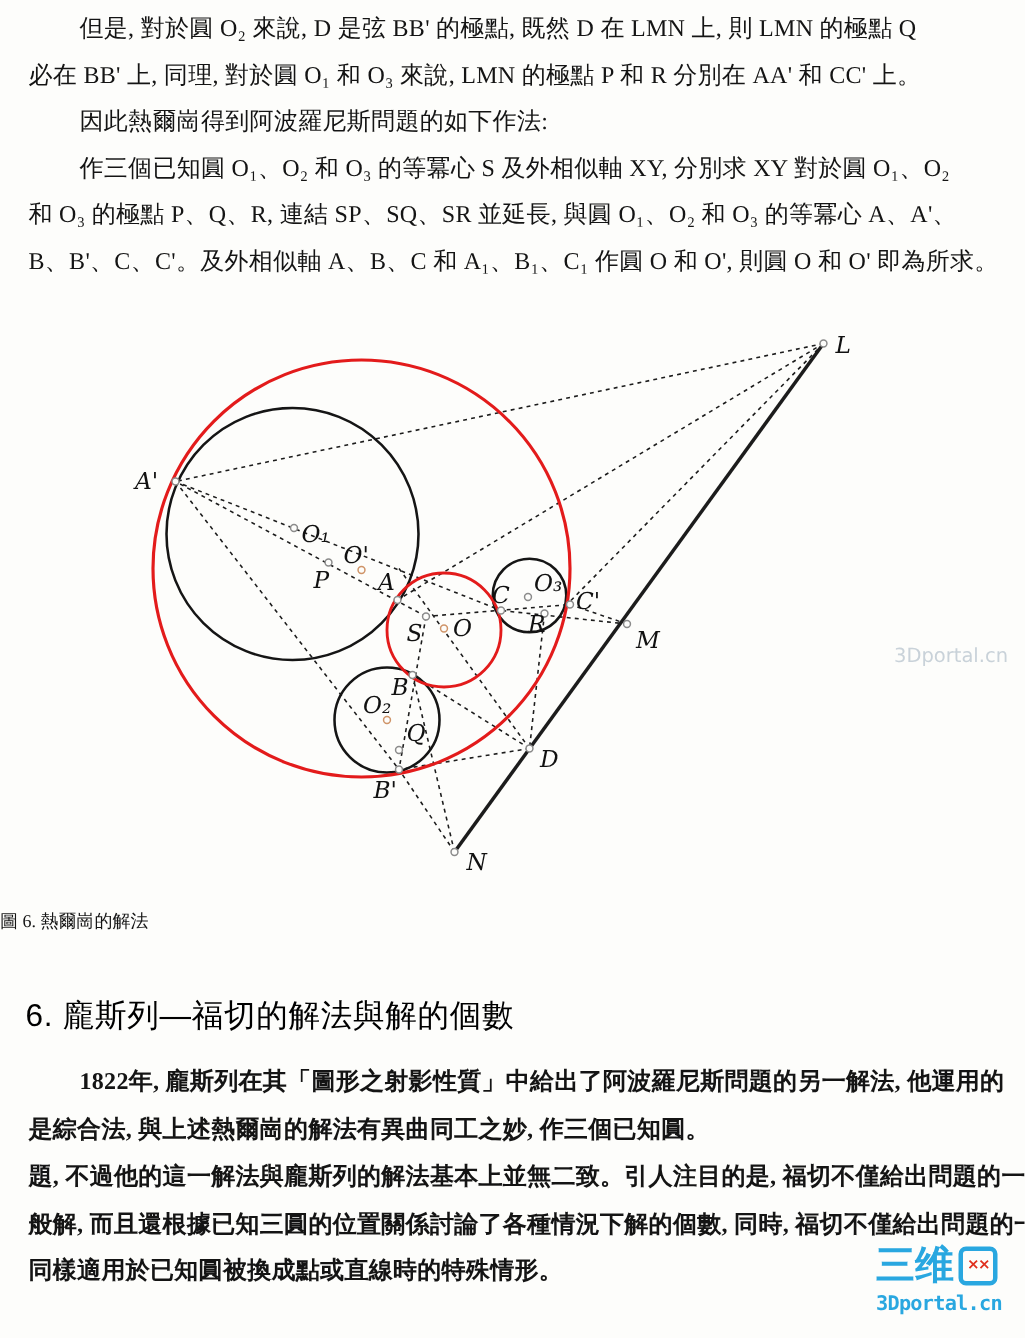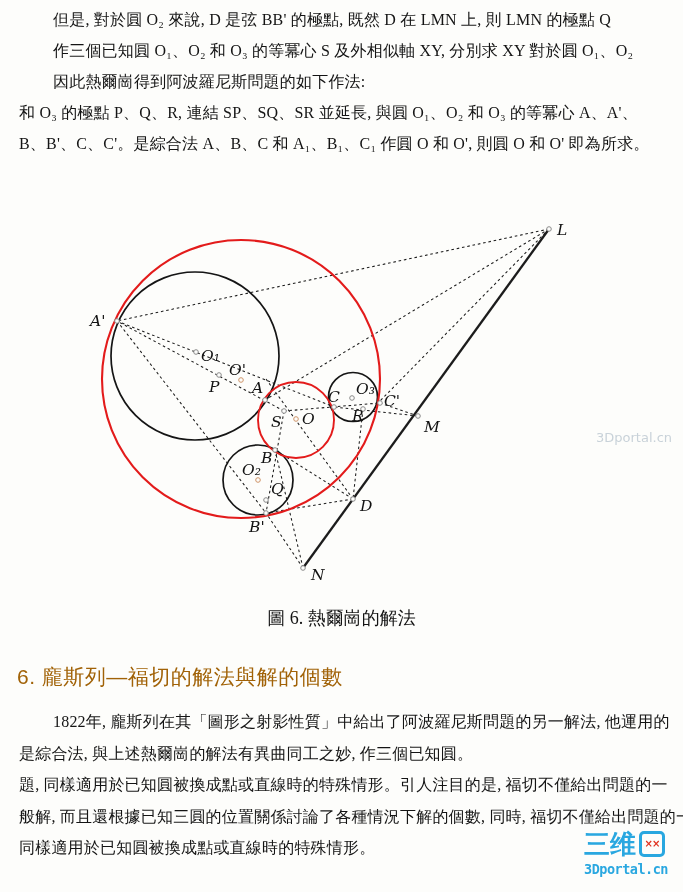--- a/index.html
+++ b/index.html
@@ -7,32 +7,32 @@
     width:683px;height:892px;position:relative;overflow:hidden;
     background:#fdfdfb;color:#141414;
     font-family:"Liberation Serif",serif;
   }
   .page{position:absolute;inset:0;}
   .tblock{position:absolute;left:19px;width:650px;z-index:2;}
   .tline{
     height:31px;line-height:31px;font-size:16px;
     white-space:nowrap;letter-spacing:0.2px;
   }
-  #block2 .tline{height:31.5px;line-height:31.5px;}
+  #block2 .tline{height:31.5px;line-height:31.5px;font-weight:bold;}
   .indent{padding-left:34px;}
   #fig-svg{position:absolute;left:0;top:0;width:683px;height:892px;z-index:1;pointer-events:none;}
   .fig-label{font-family:"DejaVu Serif",serif;font-style:italic;font-size:15.5px;fill:#111;}
   .caption{
-    position:absolute;top:606px;left:0;width:683px;text-align:center;
-    font-size:18px;z-index:2;
+    position:absolute;top:606px;left:0;width:683px;
+    font-size:12px;z-index:2;
   }
   .heading{
     position:absolute;top:663px;left:17px;z-index:2;
     font-family:"Liberation Sans",sans-serif;font-size:21px;font-weight:500;
-    letter-spacing:0.5px;color:#a16207;
+    letter-spacing:0.5px;color:#000000;
   }
   .wm-center{
     position:absolute;left:596px;top:430px;z-index:3;
     font-family:"DejaVu Sans",sans-serif;font-size:13px;color:#c9d2d9;
   }
   .logo{position:absolute;left:584px;top:829px;z-index:5;}
   .logo-row{display:flex;align-items:center;height:30px;}
   .logo-char{
     font-family:"DejaVu Sans",sans-serif;font-weight:bold;font-size:26px;
     color:#29a7e0;line-height:26px;
@@ -50,24 +50,25 @@
     color:#29a7e0;margin-top:2px;letter-spacing:-0.5px;
   }
 </style>
 </head>
 <body>
 
 <div class="page">
 
   <div class="tblock" id="block1" style="top:4px">
     <div class="tline indent">但是, 對於圓 O₂ 來說, D 是弦 BB' 的極點, 既然 D 在 LMN 上, 則 LMN 的極點 Q</div>
+    <div class="tline">必在 BB' 上, 同理, 對於圓 O₁ 和 O₃ 來說, LMN 的極點 P 和 R 分別在 AA' 和 CC' 上。</div>
+    <div class="tline indent">因此熱爾崗得到阿波羅尼斯問題的如下作法:</div>
     <div class="tline indent">作三個已知圓 O₁、O₂ 和 O₃ 的等冪心 S 及外相似軸 XY, 分別求 XY 對於圓 O₁、O₂</div>
-    <div class="tline indent">因此熱爾崗得到阿波羅尼斯問題的如下作法:</div>
     <div class="tline">和 O₃ 的極點 P、Q、R, 連結 SP、SQ、SR 並延長, 與圓 O₁、O₂ 和 O₃ 的等冪心 A、A'、</div>
-    <div class="tline">B、B'、C、C'。是綜合法 A、B、C 和 A₁、B₁、C₁ 作圓 O 和 O', 則圓 O 和 O' 即為所求。</div>
+    <div class="tline">B、B'、C、C'。及外相似軸 A、B、C 和 A₁、B₁、C₁ 作圓 O 和 O', 則圓 O 和 O' 即為所求。</div>
   </div>
 
   <svg id="fig-svg" viewBox="0 0 683 892">
       <line x1="549" y1="229" x2="117" y2="321" stroke="#1c1c1c" stroke-width="1.05" stroke-dasharray="2.6 2.8"></line>
       <line x1="549" y1="229" x2="265" y2="400" stroke="#1c1c1c" stroke-width="1.05" stroke-dasharray="2.6 2.8"></line>
       <line x1="549" y1="229" x2="378" y2="403" stroke="#1c1c1c" stroke-width="1.05" stroke-dasharray="2.6 2.8"></line>
       <line x1="284" y1="411" x2="117" y2="321" stroke="#1c1c1c" stroke-width="1.05" stroke-dasharray="2.6 2.8"></line>
       <line x1="284" y1="411" x2="266" y2="513" stroke="#1c1c1c" stroke-width="1.05" stroke-dasharray="2.6 2.8"></line>
       <line x1="284" y1="411" x2="380" y2="403" stroke="#1c1c1c" stroke-width="1.05" stroke-dasharray="2.6 2.8"></line>
       <line x1="117" y1="321" x2="334" y2="407" stroke="#1c1c1c" stroke-width="1.05" stroke-dasharray="2.6 2.8"></line>
@@ -128,21 +129,21 @@
 
   <div class="wm-center">3Dportal.cn</div>
 
   <div class="caption">圖 6. 熱爾崗的解法</div>
 
   <div class="heading">6. 龐斯列—福切的解法與解的個數</div>
 
   <div class="tblock" id="block2" style="top:706px">
     <div class="tline indent">1822年, 龐斯列在其「圖形之射影性質」中給出了阿波羅尼斯問題的另一解法, 他運用的</div>
     <div class="tline">是綜合法, 與上述熱爾崗的解法有異曲同工之妙, 作三個已知圓。</div>
-    <div class="tline">題, 同樣適用於已知圓被換成點或直線時的特殊情形。引人注目的是, 福切不僅給出問題的一</div>
+    <div class="tline">題, 不過他的這一解法與龐斯列的解法基本上並無二致。引人注目的是, 福切不僅給出問題的一</div>
     <div class="tline">般解, 而且還根據已知三圓的位置關係討論了各種情況下解的個數, 同時, 福切不僅給出問題的一</div>
     <div class="tline">同樣適用於已知圓被換成點或直線時的特殊情形。</div>
   </div>
 
   <div class="logo">
     <div class="logo-row">
       <span class="logo-char">三</span>
       <span class="logo-char">维</span>
       <span class="logo-net">
         <span class="logo-xx">××</span>

